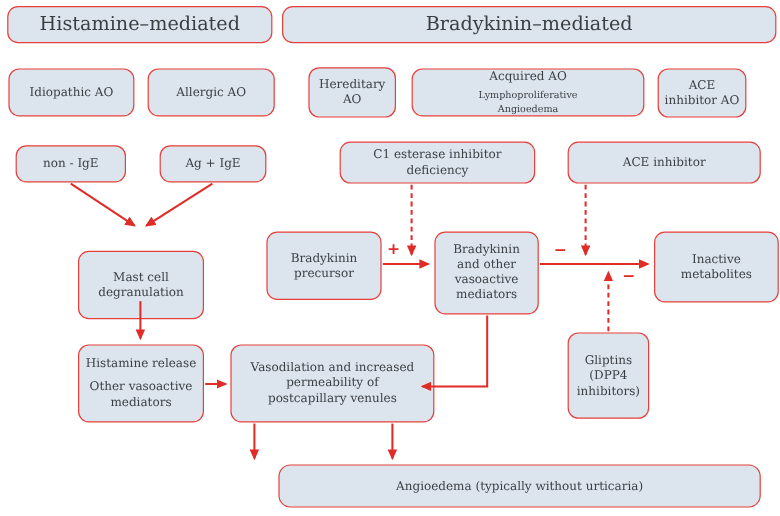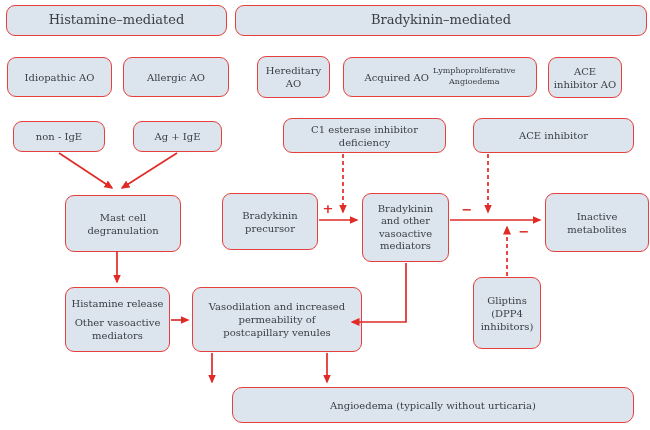--- a/index.html
+++ b/index.html
@@ -14,23 +14,23 @@
     display:flex;
     flex-direction:column;
     align-items:center;
     justify-content:center;
     text-align:center;
     color:#3a3f44;
     font-size:10px;
     line-height:1.3;
     padding:1px 3px;
   }
-  .box.header{font-size:13px;justify-content:center;}
+  .box.header{font-size:16px;justify-content:center;}
   .box.wide{border-radius:10px;}
-  .acq-row{display:flex;flex-direction:row;align-items:center;gap:4px;}
+  .acq-row{display:flex;flex-direction:column;align-items:center;gap:4px;}
   .acq-sub{display:flex;flex-direction:column;font-size:8px;line-height:1.35;}
   .gap-top{margin-top:6px;}
   svg.arrows{position:absolute;left:0;top:0;width:650px;height:430px;pointer-events:none;}
   .sign{
     position:absolute;
     color:#e02b27;
     font-weight:bold;
     font-size:13px;
     transform:translate(-50%,-50%);
     font-family:"DejaVu Sans",sans-serif;
@@ -79,21 +79,21 @@
     <div>Ag + IgE</div>
   </div>
   <div class="box" style="left:283px;top:118px;width:163px;height:35px">
     <div>C1 esterase inhibitor</div>
     <div>deficiency</div>
   </div>
   <div class="box" style="left:473px;top:118px;width:161px;height:35px">
     <div>ACE inhibitor</div>
   </div>
 
-  <div class="box" style="left:65px;top:195px;width:116px;height:57px">
+  <div class="box" style="left:65px;top:209px;width:105px;height:57px">
     <div>Mast cell</div>
     <div>degranulation</div>
   </div>
   <div class="box" style="left:222px;top:193px;width:96px;height:57px">
     <div>Bradykinin</div>
     <div>precursor</div>
   </div>
   <div class="box" style="left:362px;top:193px;width:87px;height:69px;line-height:1.25">
     <div>Bradykinin</div>
     <div>and other</div>

